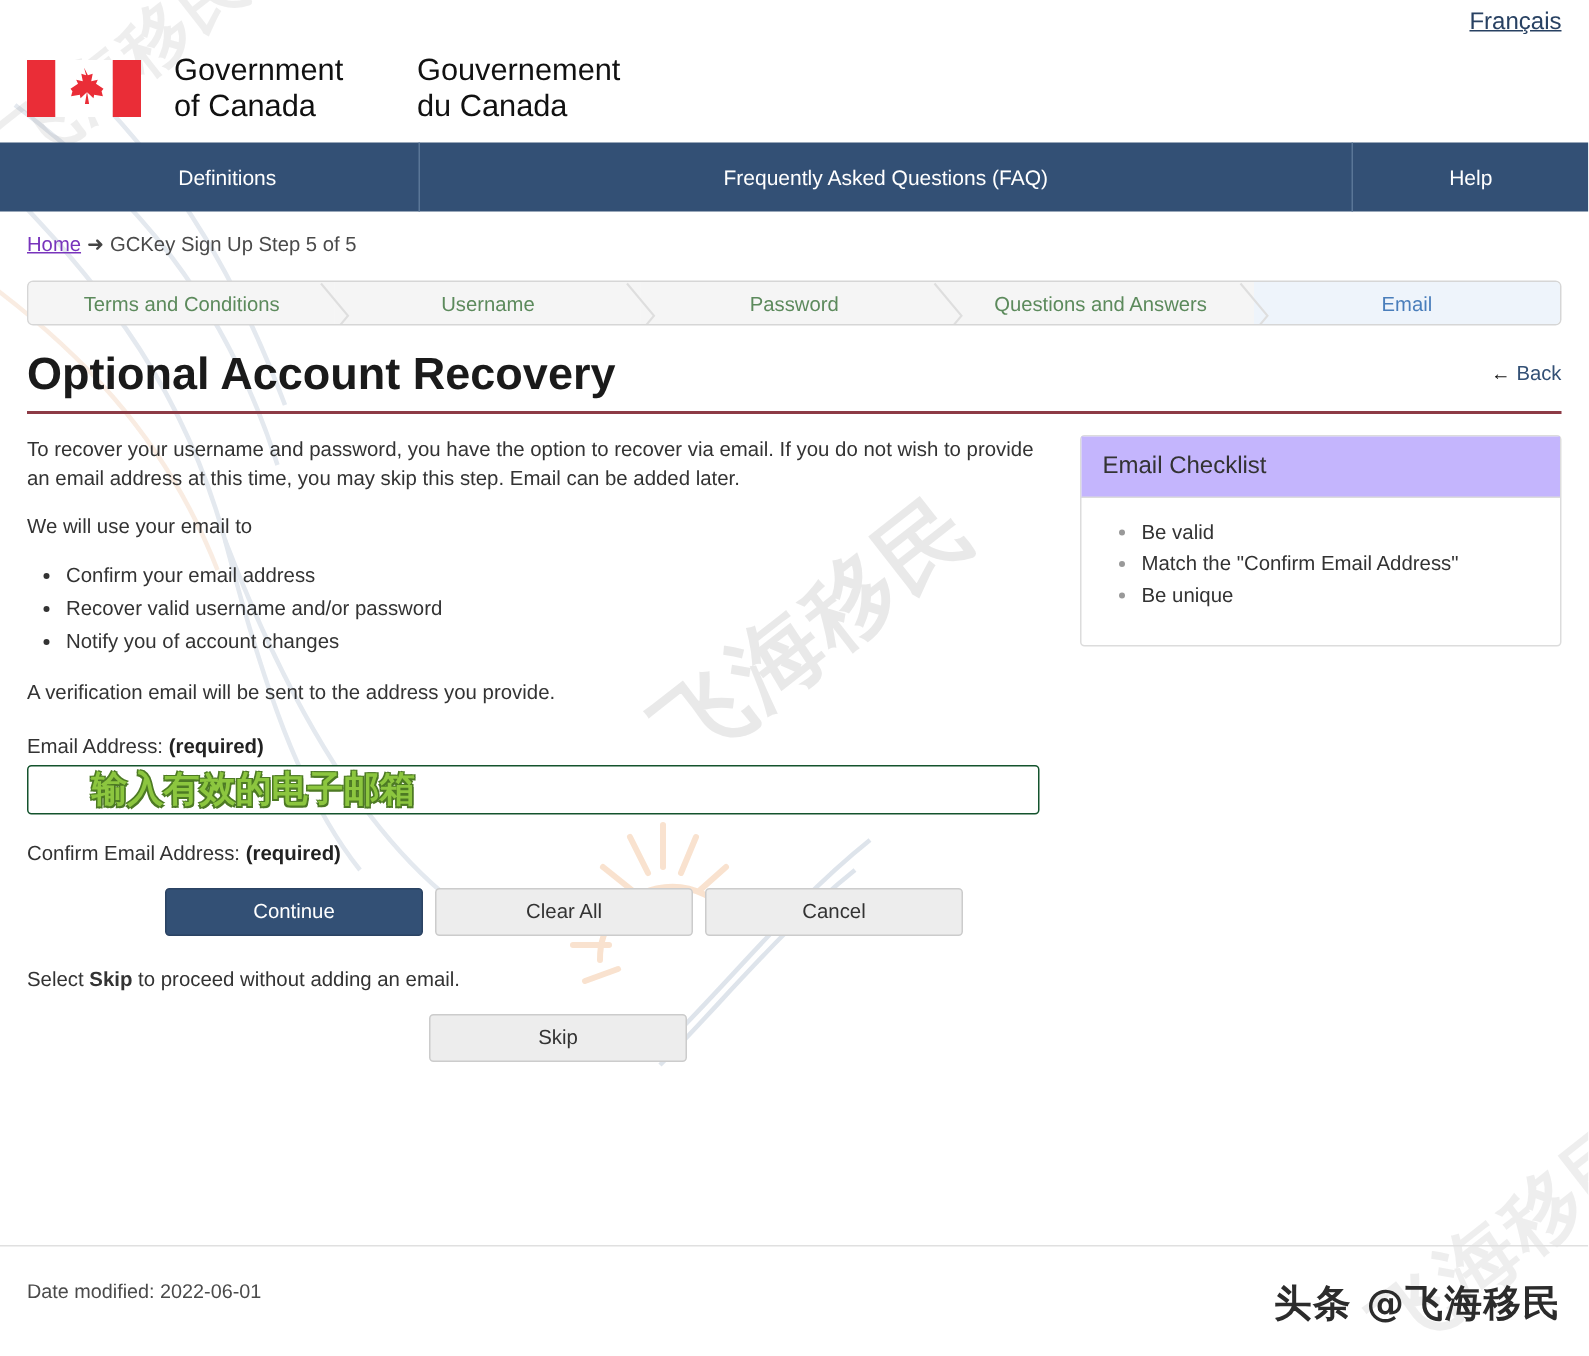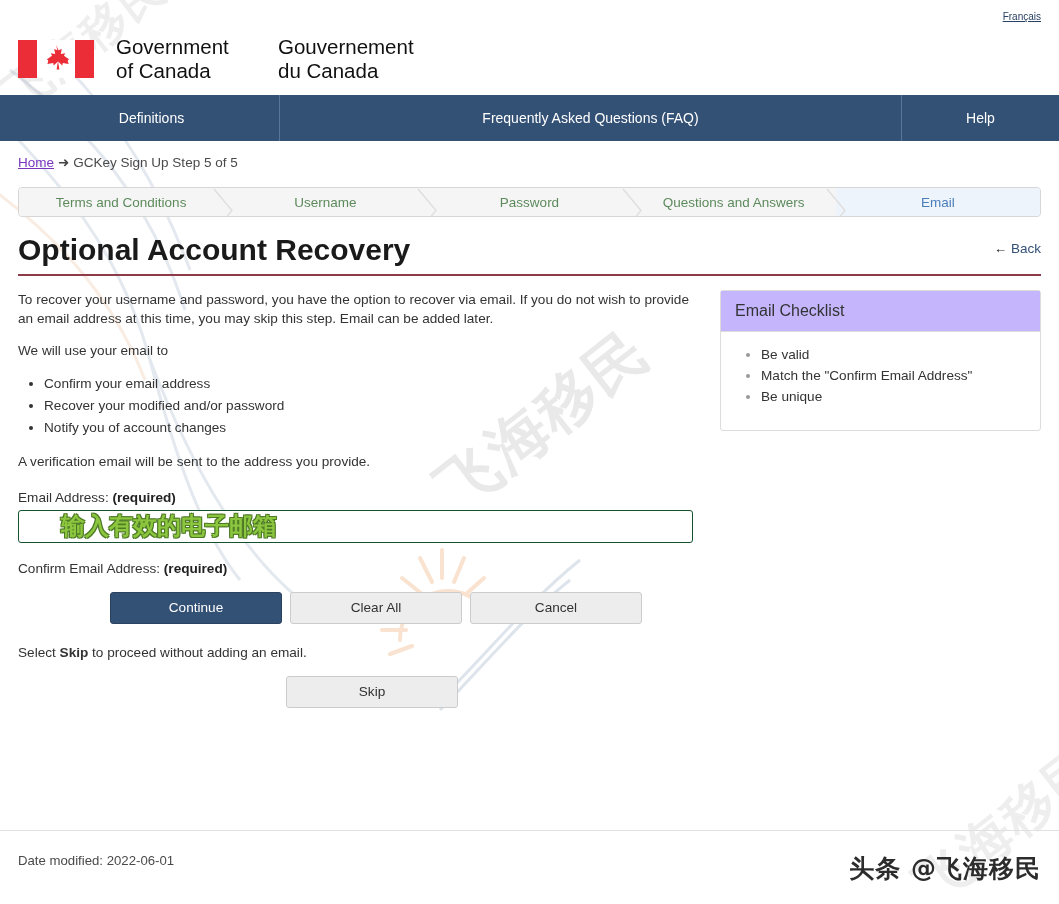--- a/index.html
+++ b/index.html
@@ -41,21 +41,21 @@
   .wm-swoosh { left: 0px; top: 60px; width: 520px; height: 680px; opacity: .5; }
   .wm-swoosh2 { left: 380px; top: 520px; width: 300px; height: 200px; opacity: .55; }
 
   
   .lang-bar {
     position: relative; z-index: 20;
     height: 30px; padding: 6px 18px 0 0;
     text-align: right;
   }
   .lang-link {
-    font-size: 10px; color: #284162;
+    font-size: 16px; color: #284162;
     text-decoration: underline; cursor: pointer; text-align: right;
   }
   .brand {
     position: relative; z-index: 20;
     display: flex; align-items: center;
     padding: 0 0 0 18px; height: 58px;
   }
   .flag { width: 76px; height: 38px; margin-right: 22px; flex: none; }
   .gov-en, .gov-fr {
     font-family: "Liberation Sans", sans-serif;
@@ -367,21 +367,21 @@
     </div>
   </div>
 
   <div class="content">
 
     <div class="col-left">
       <p class="para">To recover your username and password, you have the option to recover via email. If you do not wish to provide an email address at this time, you may skip this step. Email can be added later.</p>
       <p class="para">We will use your email to</p>
       <ul class="bullets">
         <li>Confirm your email address</li>
-        <li>Recover your modified and/or password</li>
+        <li>Recover valid username and/or password</li>
         <li>Notify you of account changes</li>
       </ul>
       <p class="para">A verification email will be sent to the address you provide.</p>
 
       <div class="field-label">
         <span>Email Address:</span>
         <b>(required)</b>
       </div>
       <div class="cn-value">输入有效的电子邮箱</div>
 

